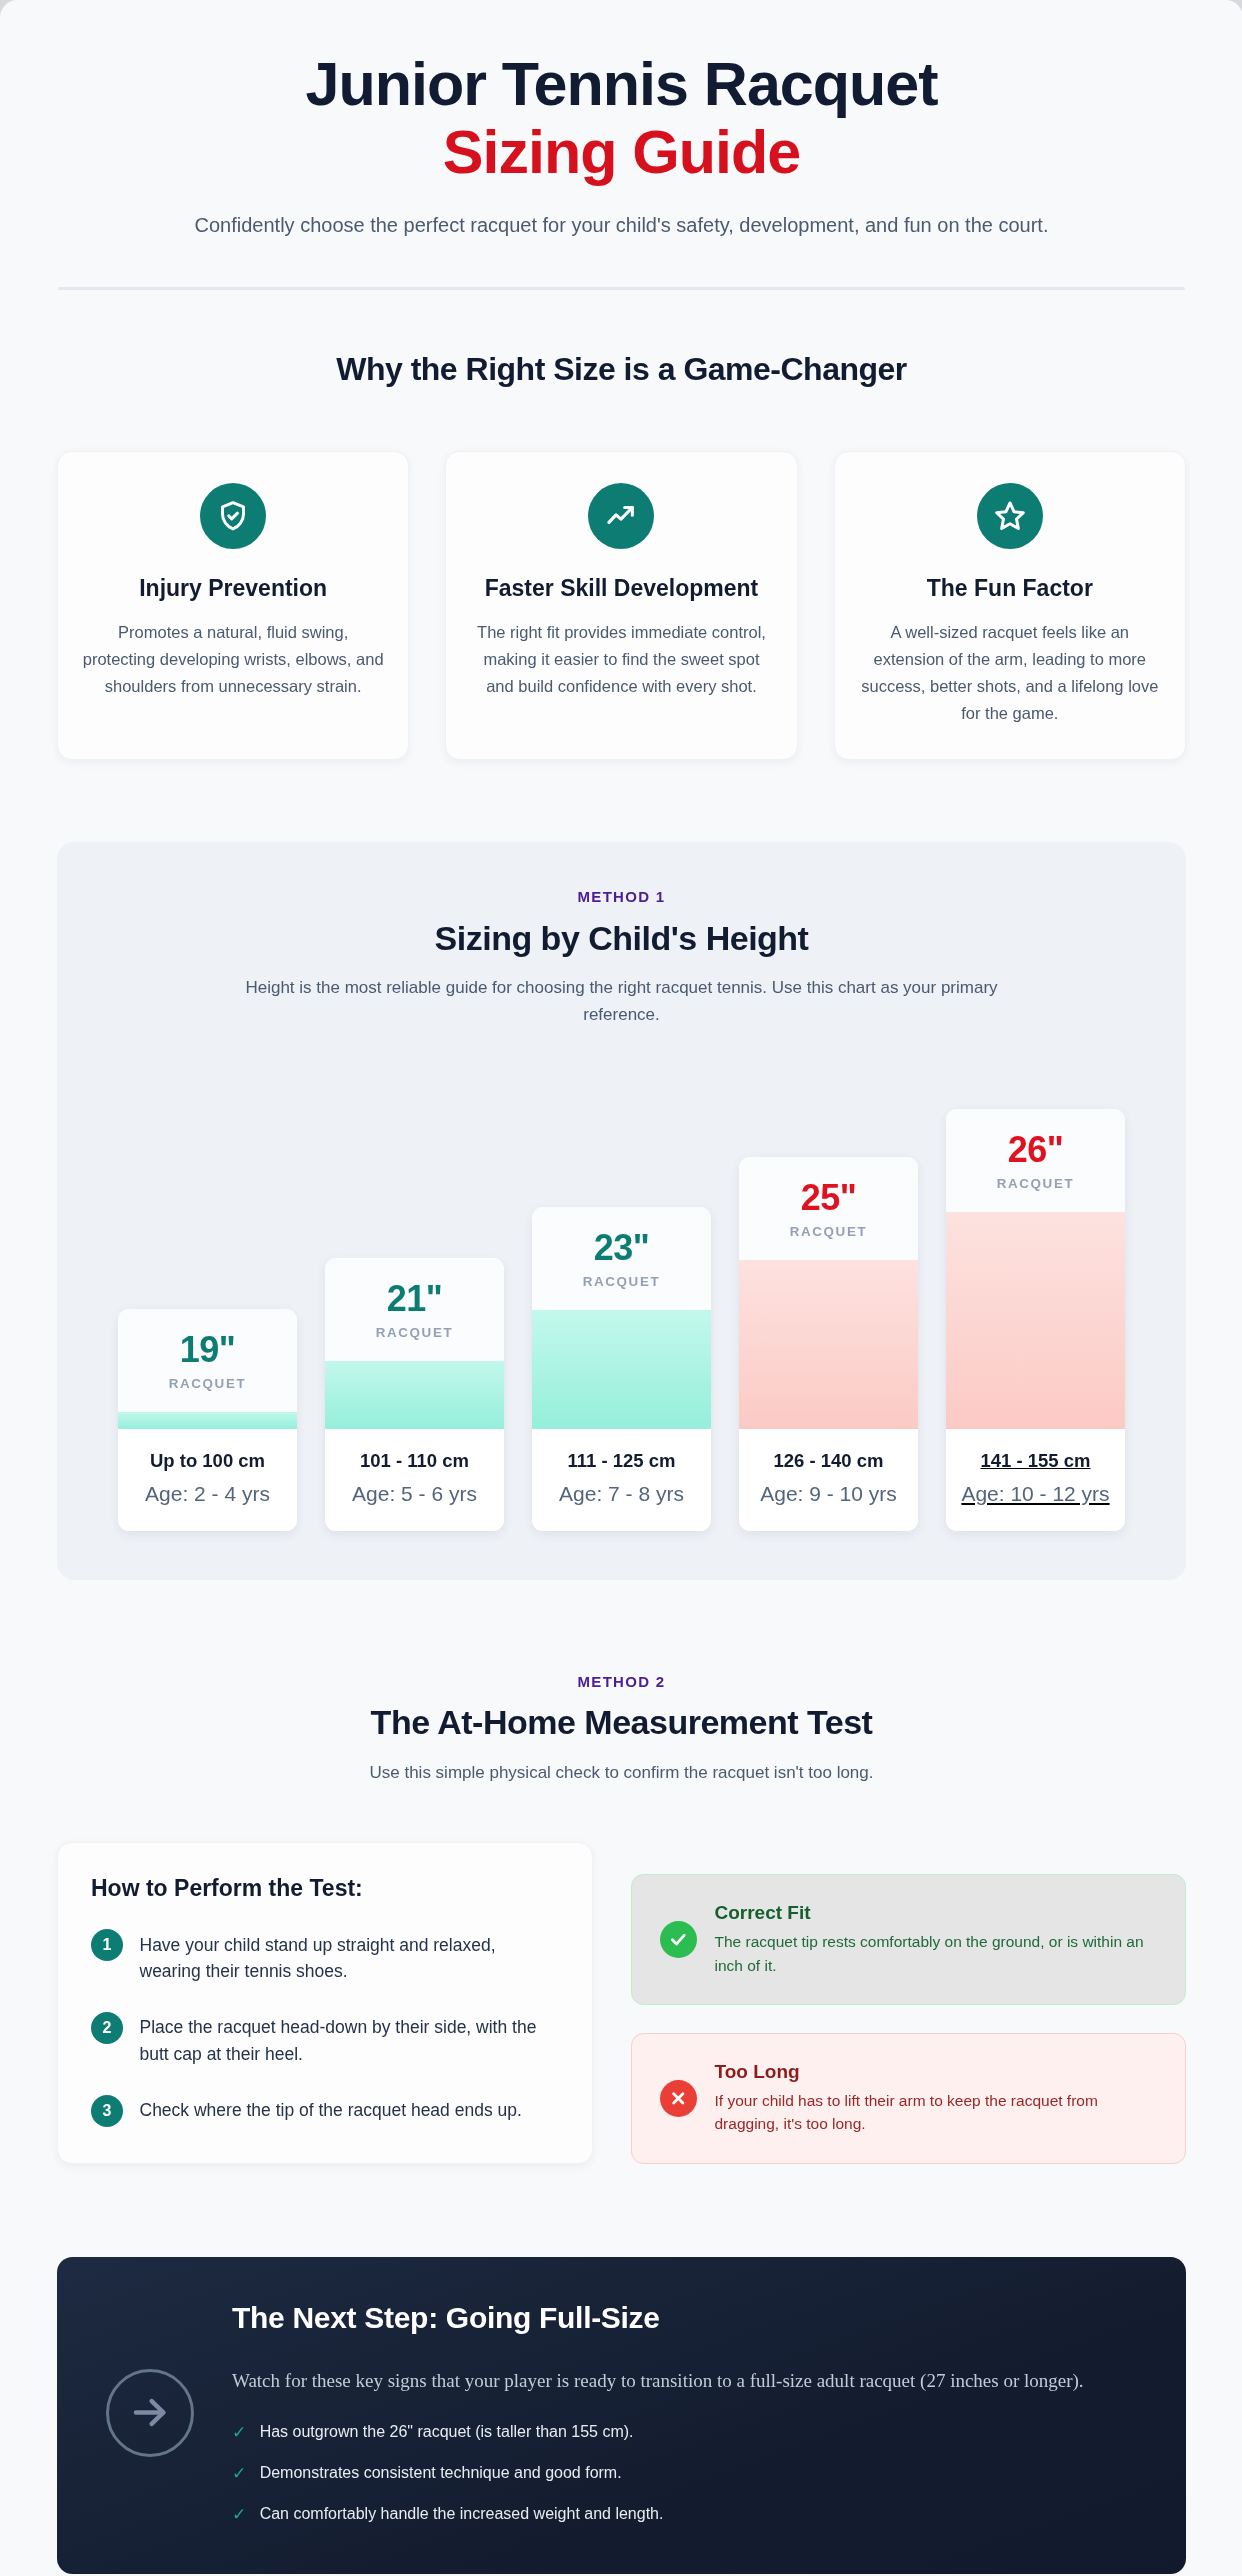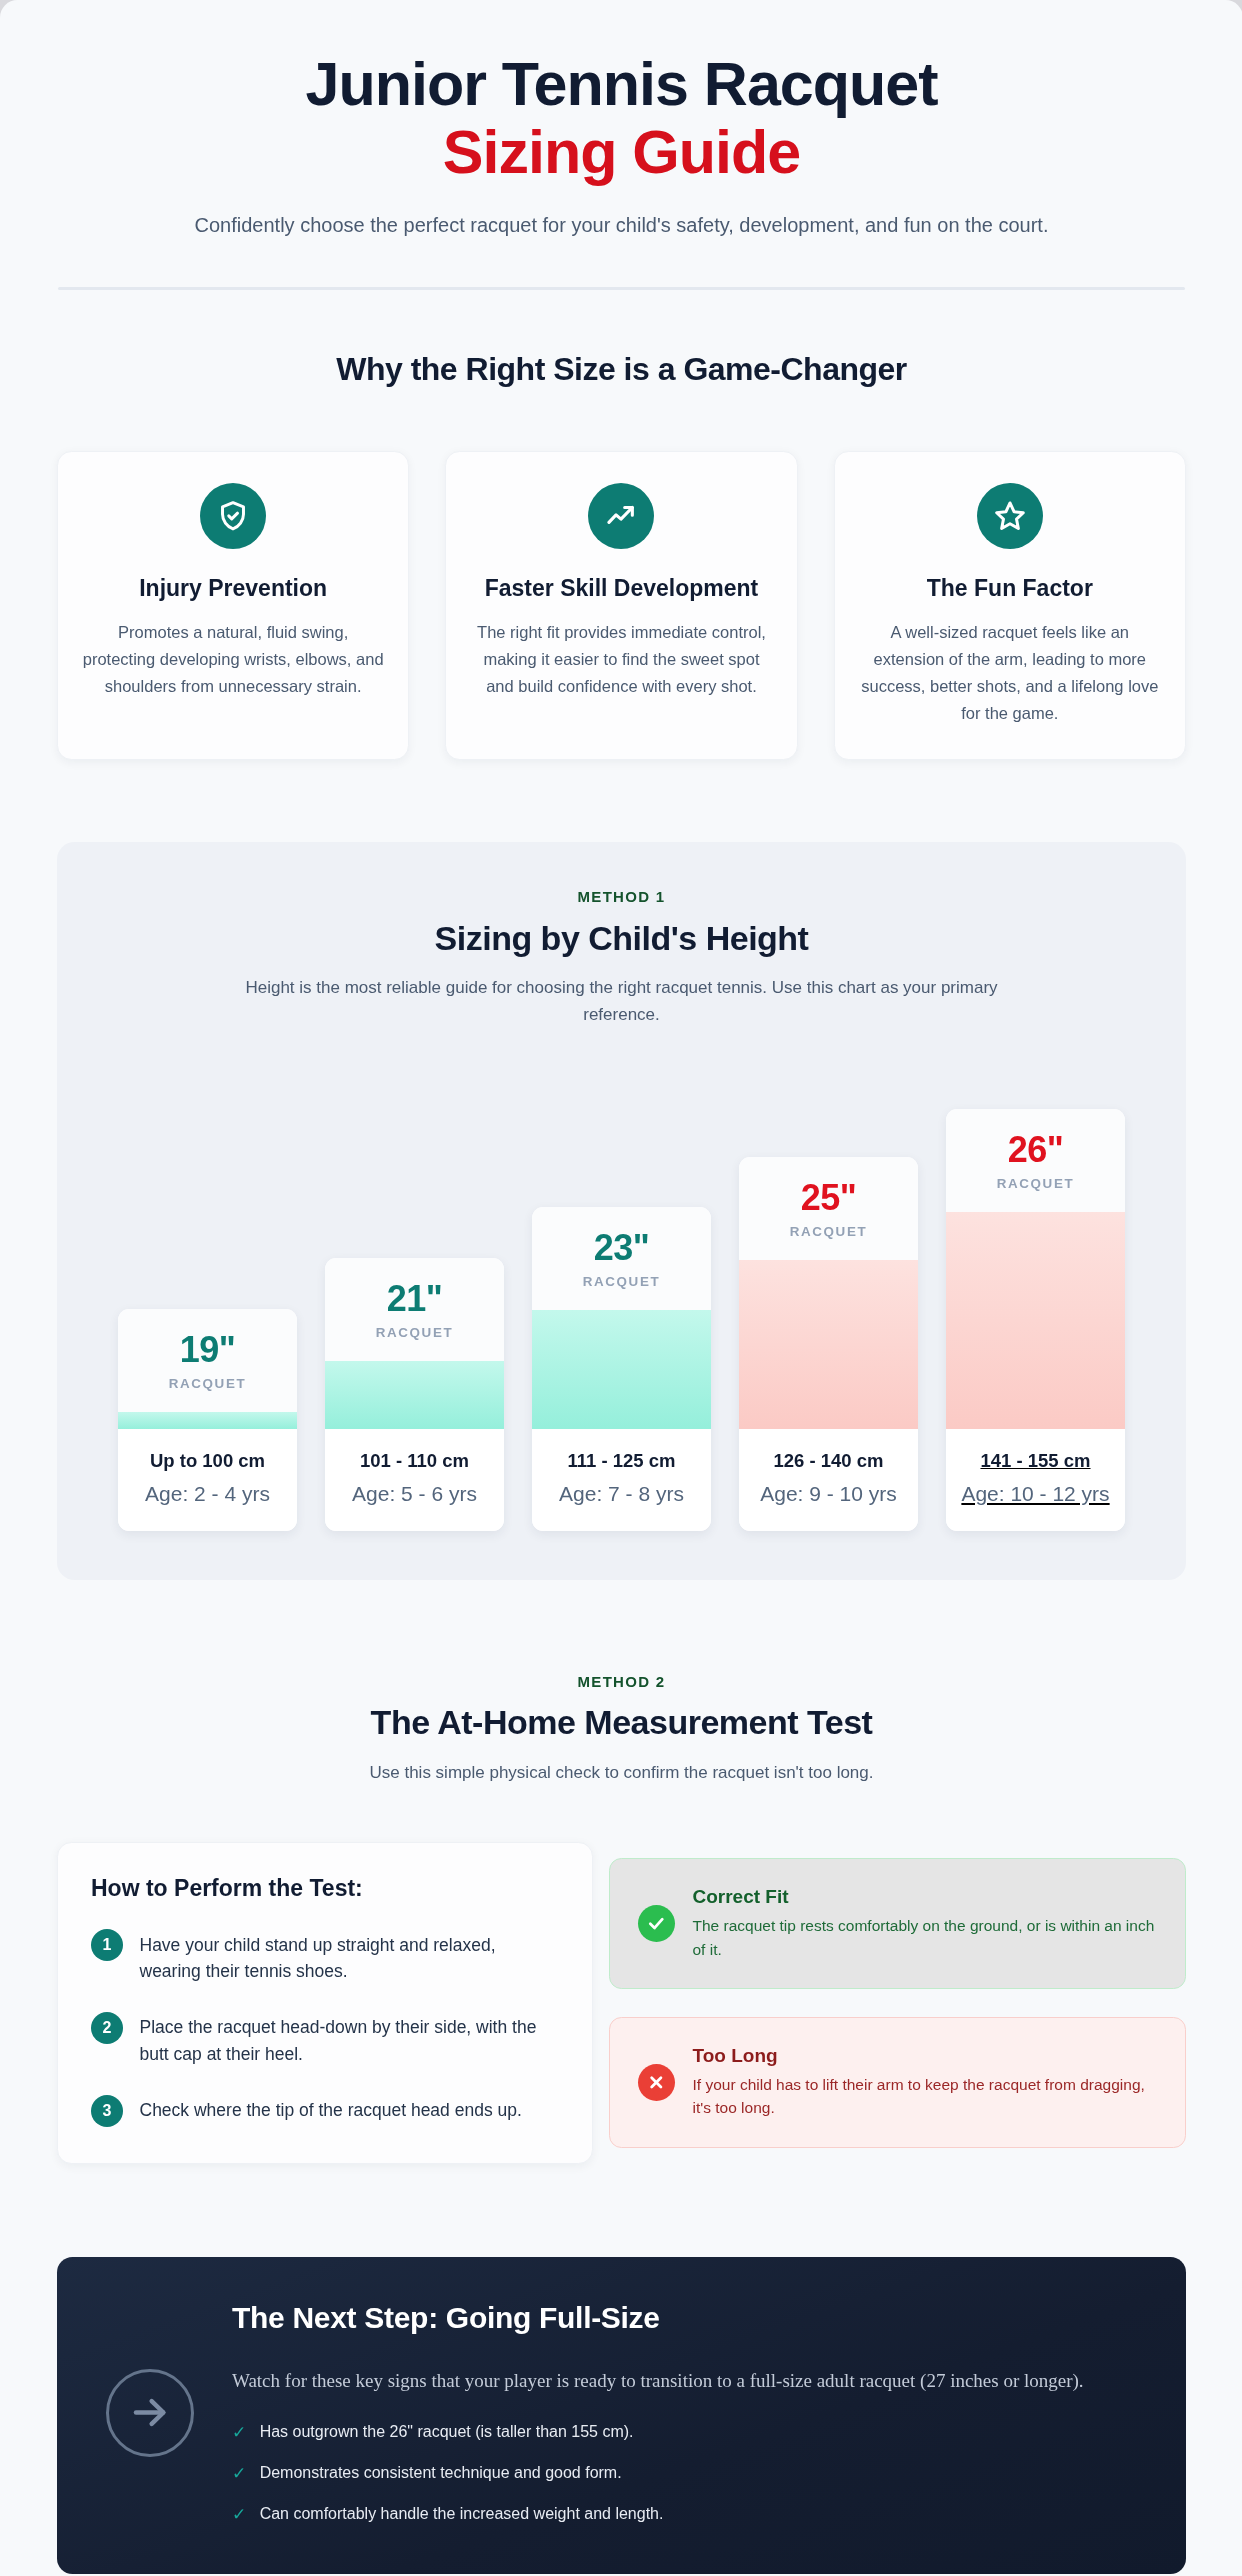--- a/index.html
+++ b/index.html
@@ -106,21 +106,21 @@
     margin: 82px 57px 0;
     background: #eef1f6;
     border-radius: 17.5px;
     padding: 46px 38px 49px;
   }
   .method-eyebrow {
     text-align: center;
     font-size: 15px;
     font-weight: 800;
     letter-spacing: 1.3px;
-    color: #14532d;
+    color: #4c1d95;
   }
   .method-title {
     text-align: center;
     margin-top: 13.4px;
     font-size: 34px;
     font-weight: 800;
     color: #111c32;
     letter-spacing: -0.5px;
   }
   .method-sub {
@@ -188,22 +188,22 @@
     font-size: 21px;
     color: #53657c;
   }
 
   
   .method2-head { margin-top: 93px; padding: 0 57px; }
 
   .method2-grid {
     margin: 56px 57px 0;
     display: flex;
-    gap: 16px;
-    align-items: center;
+    gap: 38px;
+    align-items: flex-end;
   }
   .steps-card {
     width: 536px;
     background: #fdfdfe;
     border: 1px solid #eef1f5;
     border-radius: 14.4px;
     box-shadow: 0 2.6px 9.3px rgba(20,35,60,.05);
     padding: 32px 33px 36px;
   }
   .steps-title {

